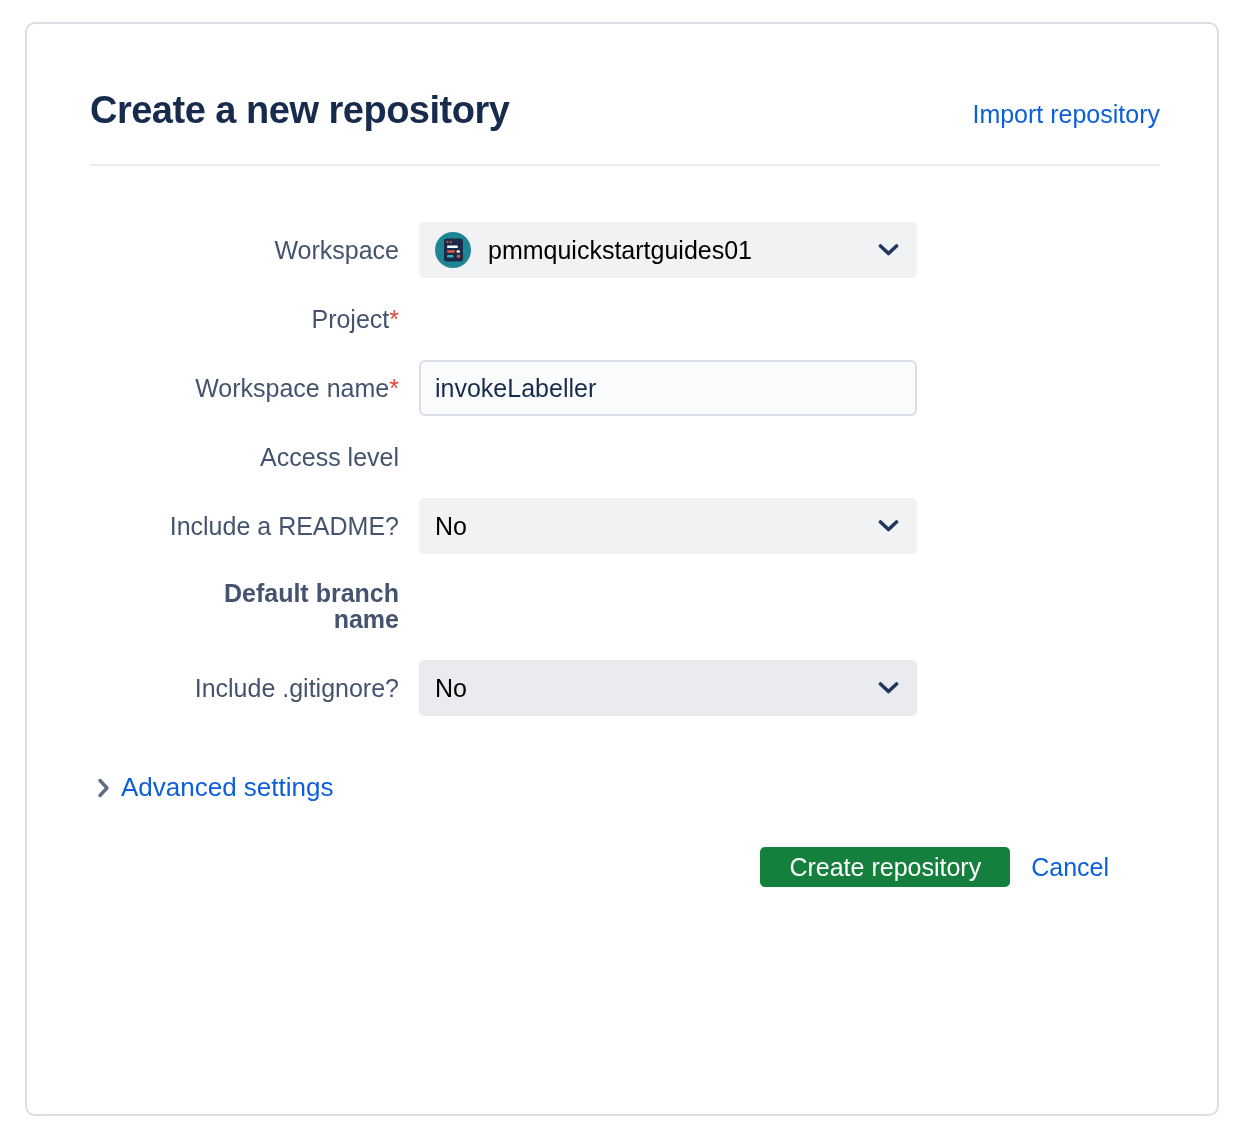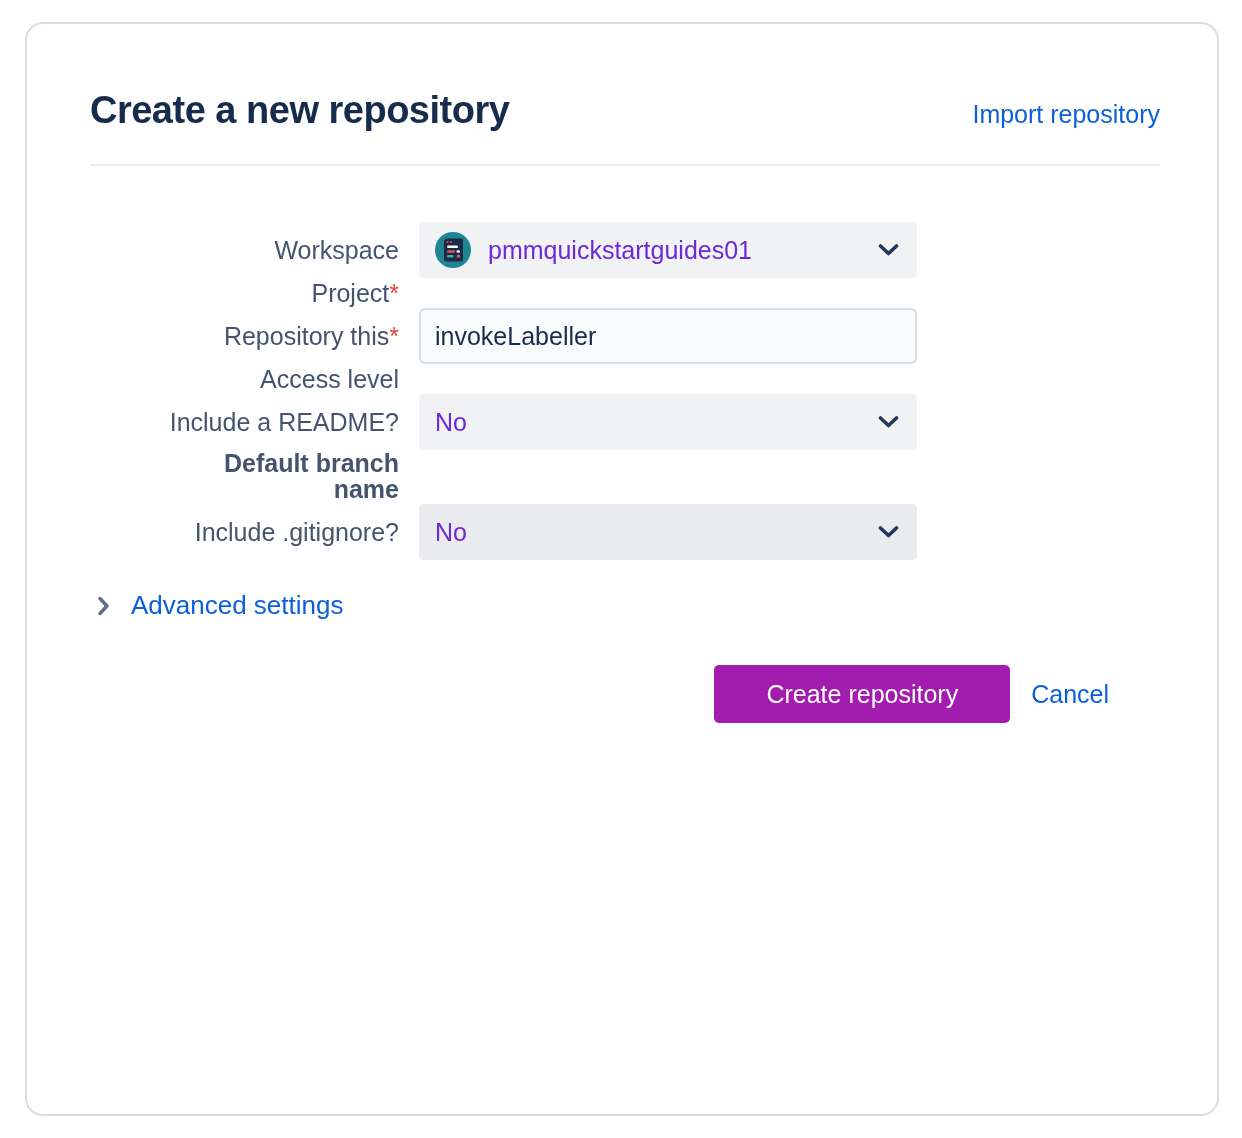--- a/index.html
+++ b/index.html
@@ -1,52 +1,52 @@
 <!DOCTYPE html>
 <html><head>
 <meta charset="utf-8">
 <style>
   * { margin:0; padding:0; box-sizing:border-box; }
   html,body { background:#FFFFFF; }
   body { font-family:"Liberation Sans","DejaVu Sans",sans-serif; }
   .stage { position:relative; width:1242px; height:1138px; background:#FFFFFF; overflow:hidden; }
   .card {
     position:absolute; left:25px; top:22px; width:1194px; height:1094px;
-    background:#FFFFFF; border:2px solid #DCDDE3; border-radius:18px;
+    background:#FFFFFF; border:2px solid #DCDDE3; border-radius:10px;
     padding:0 57px 0 63px;
   }
   .header { margin-top:64px; display:flex; justify-content:space-between; align-items:baseline; }
   .title { font-size:38px; font-weight:700; color:#172B4D; letter-spacing:-0.5px; line-height:44px; }
   .link { color:#0C5FDB; text-decoration:none; cursor:pointer; }
   .import-link { font-size:25px; }
   .divider { margin-top:32px; border-top:2px solid #EBECF0; }
   .form { margin-top:56px; }
-  .row { display:flex; align-items:center; }
+  .row { display:flex; align-items:center; margin-bottom:26px; }
   .row-label { width:309px; margin-right:20px; text-align:right; font-size:25px; color:#44546F; line-height:30px; flex-shrink:0; }
   .wrap-label span.lbl-text { display:inline-block; max-width:205px; line-height:26px;font-weight:bold; }
   .req { color:#E2483D; }
   .field { width:498px; flex-shrink:0; }
   .select { height:56px; background:#F1F2F4; border-radius:5px; display:flex; align-items:center; padding:0 18px 0 16px; cursor:pointer; }
   .select.darker { background:#E9EBEF; }
-  .select .value { font-size:25px; color:#6d28d9; flex:1; white-space:nowrap; }
+  .select .value { font-size:25px; color:#000000; flex:1; white-space:nowrap; }
   .text-input { display:block; width:498px; height:56px; background:#FAFBFC; border:2px solid #D9DDE4; border-radius:6px; padding:8px 14px; font-size:25px; color:#172B4D; font-family:inherit; outline:none; }
   .avatar { width:36px; height:36px; margin-right:17px; flex-shrink:0; }
   .folder-badge { width:34px; height:34px; border-radius:8px; background:#F15B50; display:flex; align-items:center; justify-content:center; margin-right:17px; flex-shrink:0; }
   .lock { margin-right:24px; display:flex; }
   .chev { display:flex; }
   .access-row { align-items:flex-start; }
   .access-field { width:710px; }
   .check-row { display:flex; align-items:center; height:28px; }
   .checkbox { width:26px; height:26px; border-radius:6px; background:#EDEFF3; border:1px solid #E4E7EC; display:flex; align-items:center; justify-content:center; margin-right:13px; cursor:default; }
   .checkbox-label { font-size:25px; color:#98A1B0; }
   .help { margin:22px 0 0 39px; width:700px; font-size:23px; line-height:40px; color:#505F79; }
-  .advanced { display:inline-flex; align-items:center; gap:21px; padding-left:7px; margin-top:30px; cursor:pointer; }
+  .advanced { display:inline-flex; align-items:center; gap:11px; padding-left:7px; margin-top:30px; cursor:pointer; }
   .advanced-label { font-size:26px; color:#0C5FDB; }
   .actions { display:flex; justify-content:flex-end; align-items:center; margin-top:44px; padding-right:51px; gap:21px; }
-  .btn-primary { height:58px; padding:0 52px; background:#a21caf; color:#FFFFFF; font-size:25px; border:none; border-radius:5px; font-family:inherit; cursor:pointer; }
+  .btn-primary { height:40px; padding:0 29px; background:#15803d; color:#FFFFFF; font-size:25px; border:none; border-radius:5px; font-family:inherit; cursor:pointer; }
   .cancel-link { font-size:25px; }
 </style>
 </head>
 <body>
 
 <div class="stage">
   <div class="card">
 
     <div class="header">
       <h1 class="title">Create a new repository</h1>
@@ -79,21 +79,21 @@
               </svg>
           </span>
         </div>
       </div>
 
       <div class="row">
         <div class="row-label"><span>Project</span><span class="req">*</span></div>
       </div>
 
       <div class="row">
-        <div class="row-label"><span>Repository this</span><span class="req">*</span></div>
+        <div class="row-label"><span>Workspace name</span><span class="req">*</span></div>
         <input class="field text-input" type="text" value="invokeLabeller" style="">
       </div>
 
       <div class="row access-row">
         <div class="row-label">Access level</div>
       </div>
 
       <div class="row">
         <div class="row-label">Include a README?</div>
         <div class="field select">

